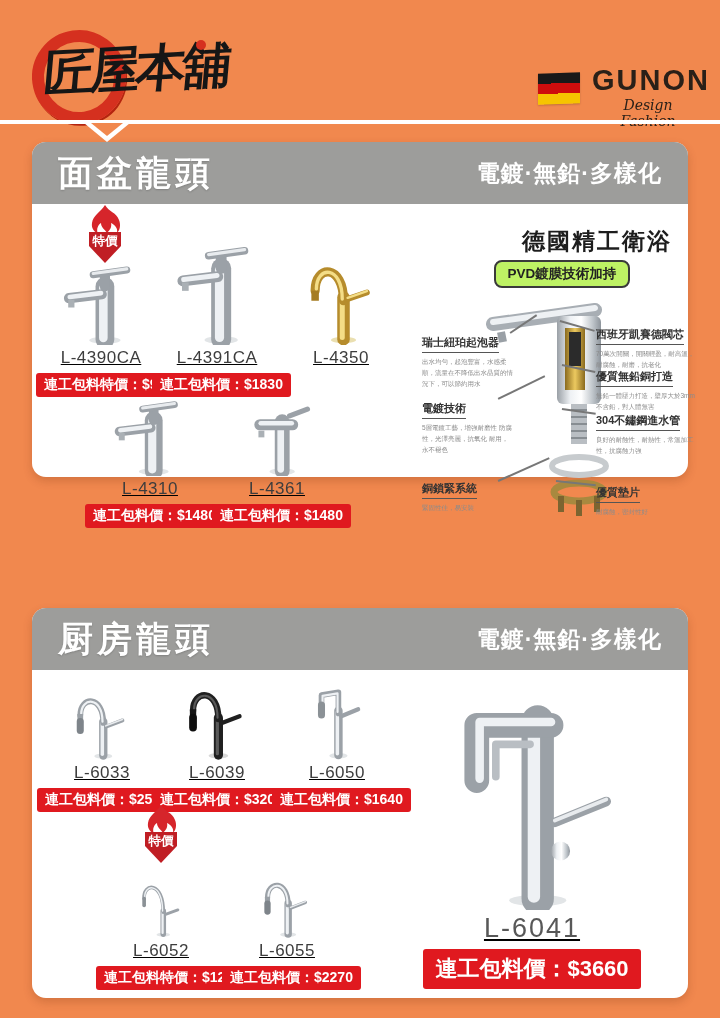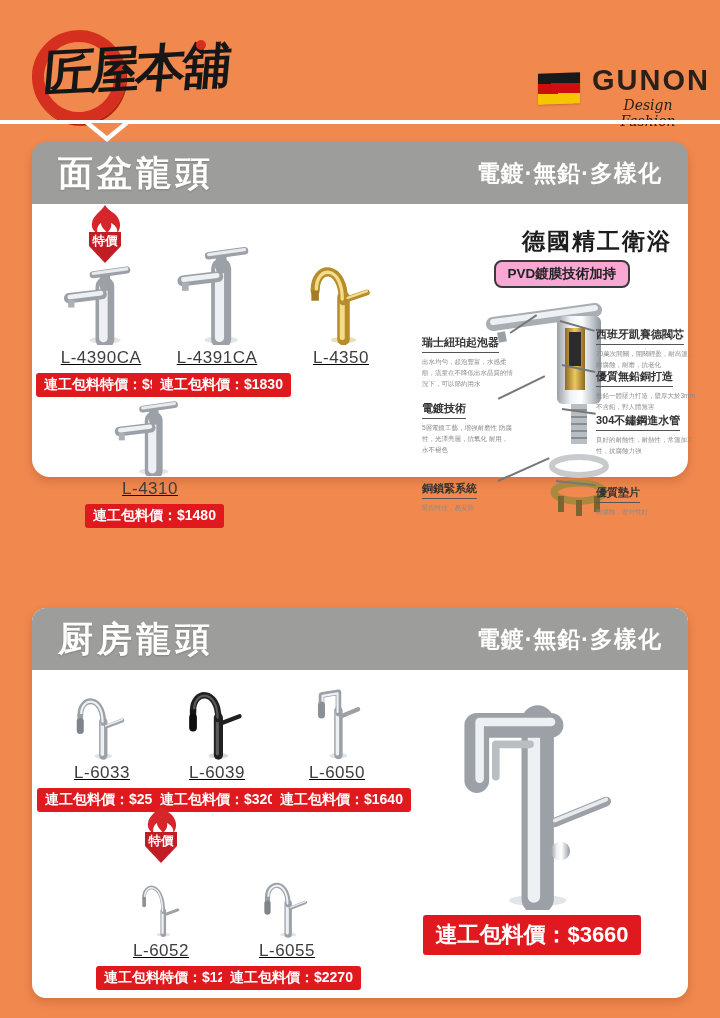--- a/index.html
+++ b/index.html
@@ -19,41 +19,41 @@
   .tagline{position:absolute;left:596px;top:97px;width:104px;text-align:center;
            font-family:"DejaVu Serif","Liberation Serif",serif;font-style:italic;font-size:14px;color:#2a2018;}
   .divider{position:absolute;left:0;top:120px;width:720px;height:4px;background:#fff;}
   .notch-outer{position:absolute;left:84px;top:123px;width:0;height:0;
                border-left:23px solid transparent;border-right:23px solid transparent;border-top:19px solid #fff;}
   .notch-inner{position:absolute;left:91px;top:123px;width:0;height:0;
                border-left:16px solid transparent;border-right:16px solid transparent;border-top:13px solid #F1884E;}
   
   .card{position:absolute;left:32px;width:656px;background:#fff;border-radius:14px;
         box-shadow:0 4px 10px rgba(90,30,0,.20);}
-  #card1{top:142px;height:335px;border-radius:18px;}
+  #card1{top:142px;height:335px;}
   #card2{top:608px;height:390px;}
   .band{position:absolute;top:0;left:0;right:0;height:62px;background:#9d9d9b;border-radius:14px 14px 0 0;
         display:flex;align-items:center;justify-content:space-between;padding:0 26px;box-sizing:border-box;}
   .band-title{font-size:35px;font-weight:800;color:#fff;letter-spacing:4px;text-shadow:0 1px 2px rgba(0,0,0,.18);}
   .band-badge{font-size:23px;font-weight:800;color:#fff;letter-spacing:1px;}
   
   .product{position:absolute;width:130px;text-align:center;text-decoration:underline;}
   .img-box{display:flex;align-items:flex-end;justify-content:center;}
   .model{font-size:17px;color:#3d3d3d;letter-spacing:.5px;margin-top:3px;}
   .model-big{font-size:27px;color:#585858;letter-spacing:2px;}
   .pill{display:inline-block;background:#e0191f;color:#fff;font-weight:700;font-size:14px;
         padding:3px 8px;border-radius:3px;margin-top:5px;white-space:nowrap;}
   .pill-big{font-size:22px;padding:5px 12px;}
   .flame{position:absolute;width:44px;height:62px;}
   
   .feature-title{position:absolute;left:420px;top:84px;width:220px;text-align:right;
                  font-size:23px;font-weight:800;color:#1d1d1d;letter-spacing:2px;}
   .pvd-wrap{position:absolute;left:420px;top:118px;width:220px;text-align:center;}
   .pvd{display:inline-block;border:2px solid #3a3a3a;border-radius:8px;font-size:13.5px;
-       font-weight:700;color:#222;padding:3px 12px;background:#f9a8d4;}
+       font-weight:700;color:#222;padding:3px 12px;background:#bef264;}
   .diagram{position:absolute;left:445px;top:148px;}
   .callout{position:absolute;}
   .callout .ct{font-size:11px;font-weight:800;color:#333;border-bottom:1.5px solid #555;
                padding-bottom:2px;white-space:nowrap;display:inline-block;}
   .callout .cd{font-size:6.5px;color:#8b8b8b;line-height:1.7;margin-top:3px;}
   .co-left{width:92px;text-align:left;}
   .co-right{width:104px;text-align:left;}
   .leader{position:absolute;height:1.5px;background:#777;transform-origin:left center;}
 </style>
 </head>
@@ -249,20 +249,29 @@
 
     <div class="product" style="left:53px;top:248px">
       <div class="img-box" style="height:86px">
           <svg width="84" height="78">
             <use href="#faucetA" xlink:href="#faucetA"></use>
           </svg>
         </div>
       <div class="model">L-4310</div>
       <div class="pill">連工包料價：$1480</div>
     </div>
+    <div class="product" style="left:180px;top:248px">
+      <div class="img-box" style="height:86px">
+          <svg width="84" height="78">
+            <use href="#faucetPullout" xlink:href="#faucetPullout"></use>
+          </svg>
+        </div>
+      <div class="model">L-4361</div>
+      <div class="pill">連工包料價：$1480</div>
+    </div>
 
     <div class="feature-title">德國精工衛浴</div>
     <div class="pvd-wrap"><span class="pvd">PVD鍍膜技術加持</span></div>
     <svg class="diagram" width="170" height="230">
         <use href="#exploded" xlink:href="#exploded"></use>
       </svg>
 
     <div class="leader" style="left:478px;top:190px;width:32px;transform:rotate(-34deg)"></div>
     <div class="leader" style="left:466px;top:256px;width:52px;transform:rotate(-26deg)"></div>
     <div class="leader" style="left:466px;top:338px;width:56px;transform:rotate(-24deg)"></div>
@@ -359,17 +368,18 @@
       <div class="model">L-6055</div>
       <div class="pill">連工包料價：$2270</div>
     </div>
 
     <div class="product" style="left:380px;top:64px;width:240px">
       <div class="img-box" style="height:238px">
           <svg width="230" height="238">
             <use href="#bigL" xlink:href="#bigL"></use>
           </svg>
         </div>
+      <div class="model model-big">L-6041</div>
       <div class="pill pill-big">連工包料價：$3660</div>
     </div>
   </div>
 
 </div>
 
 </body></html>

